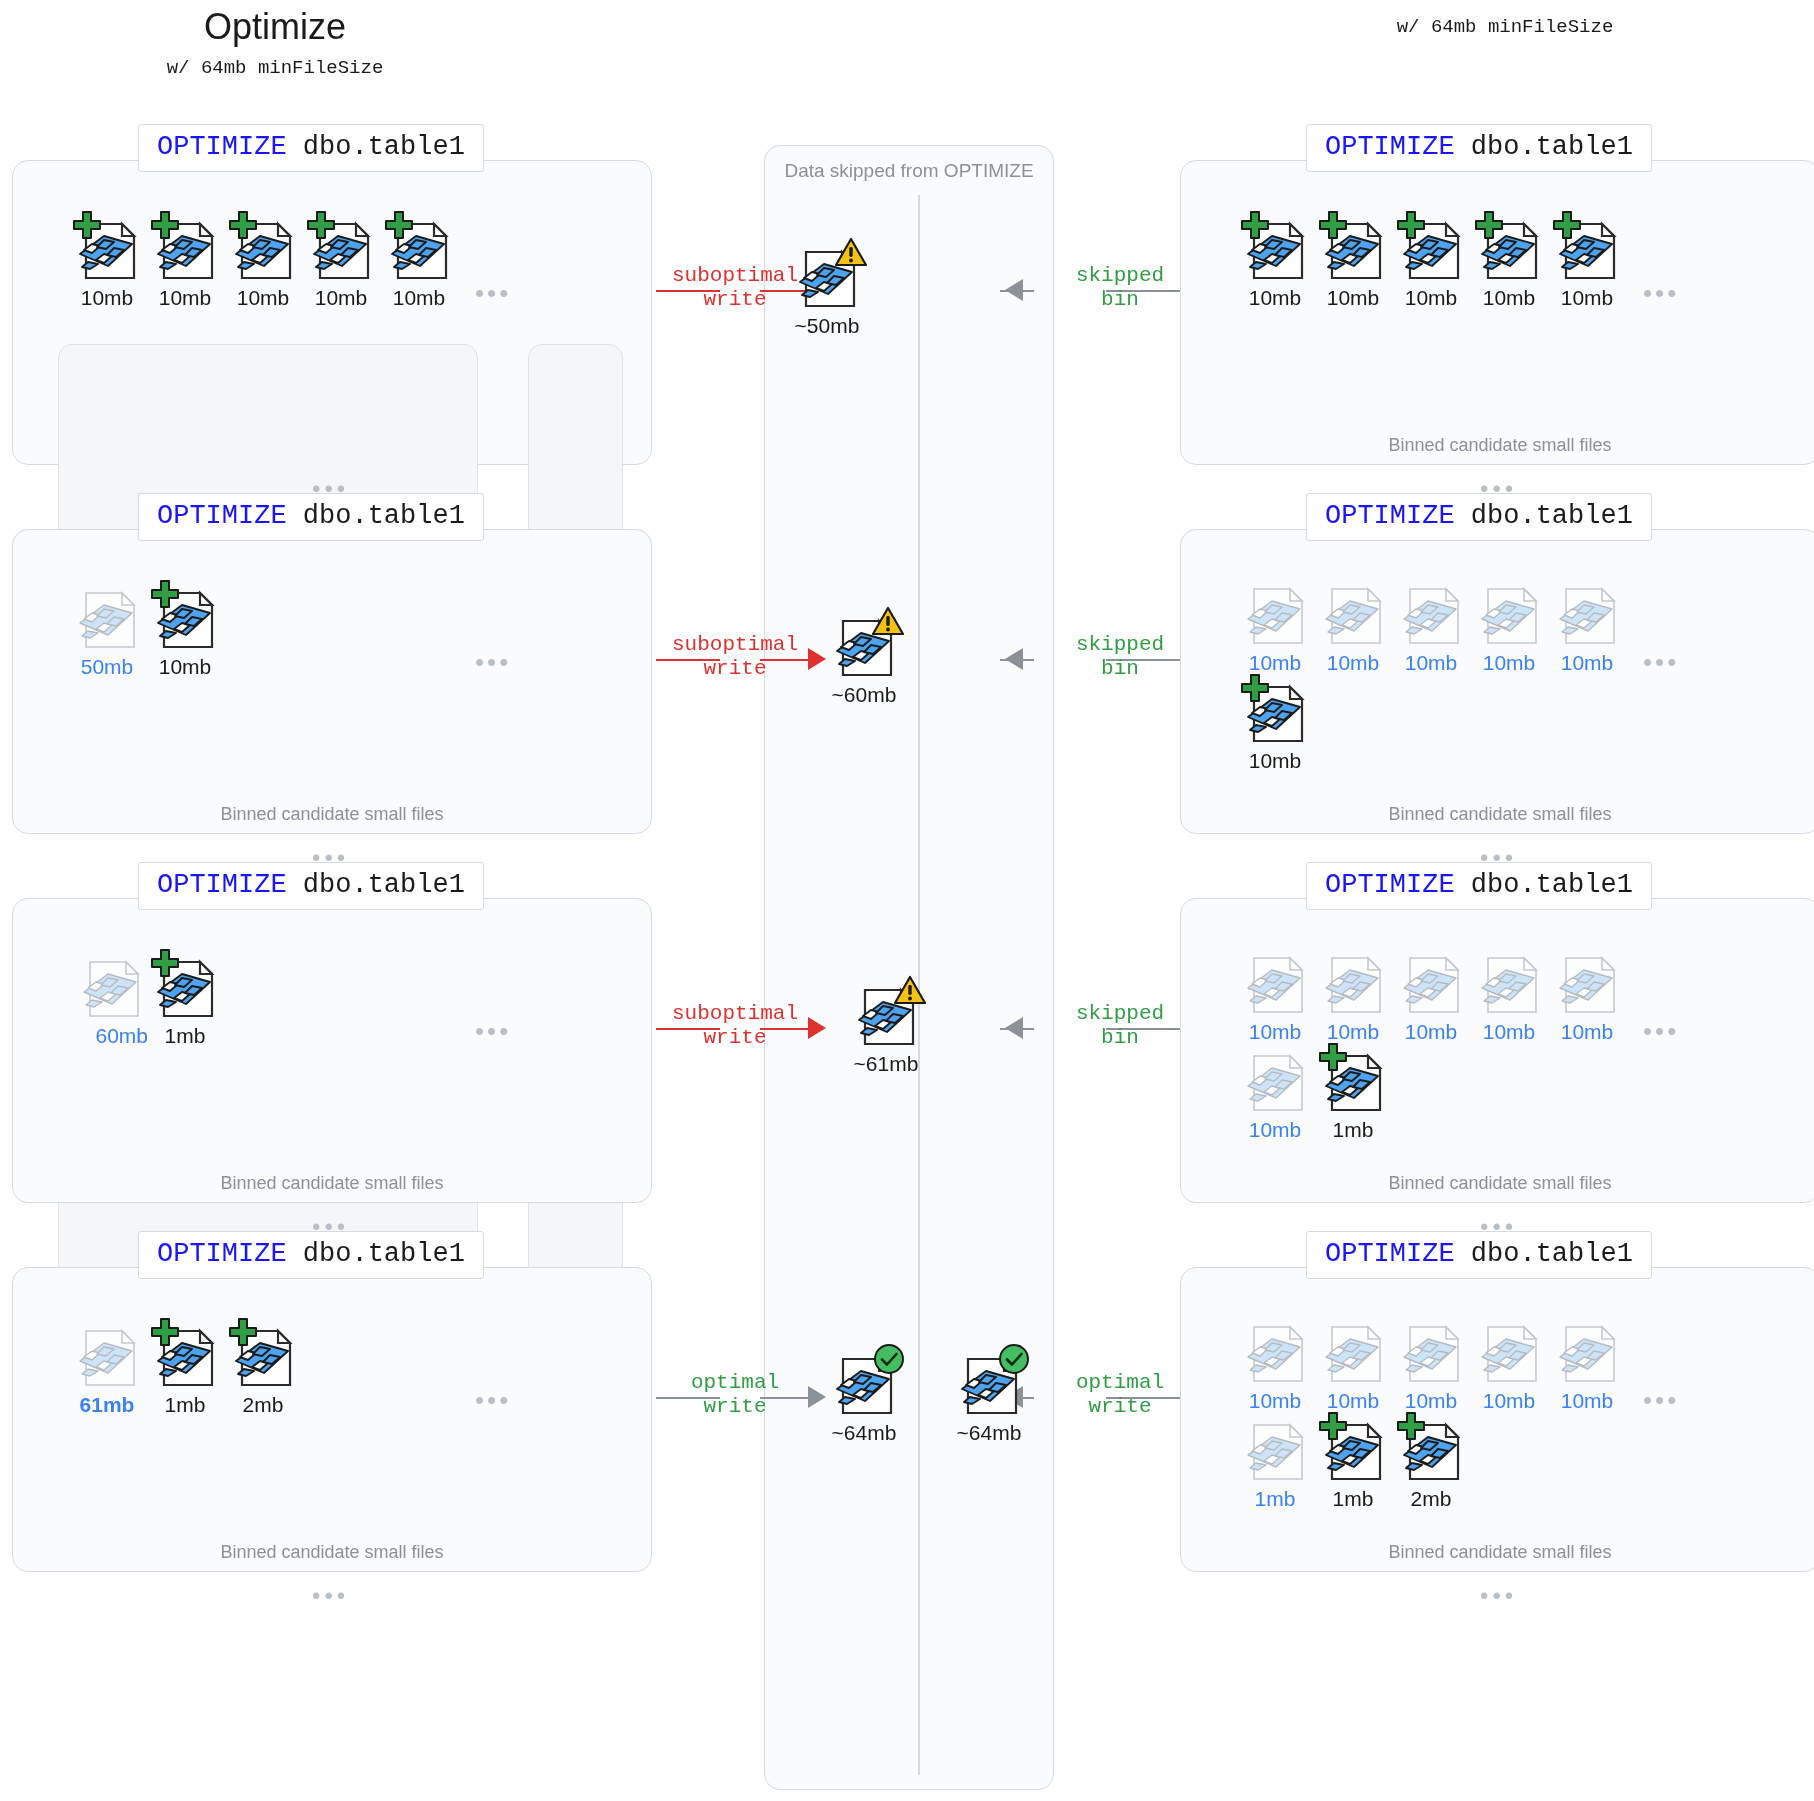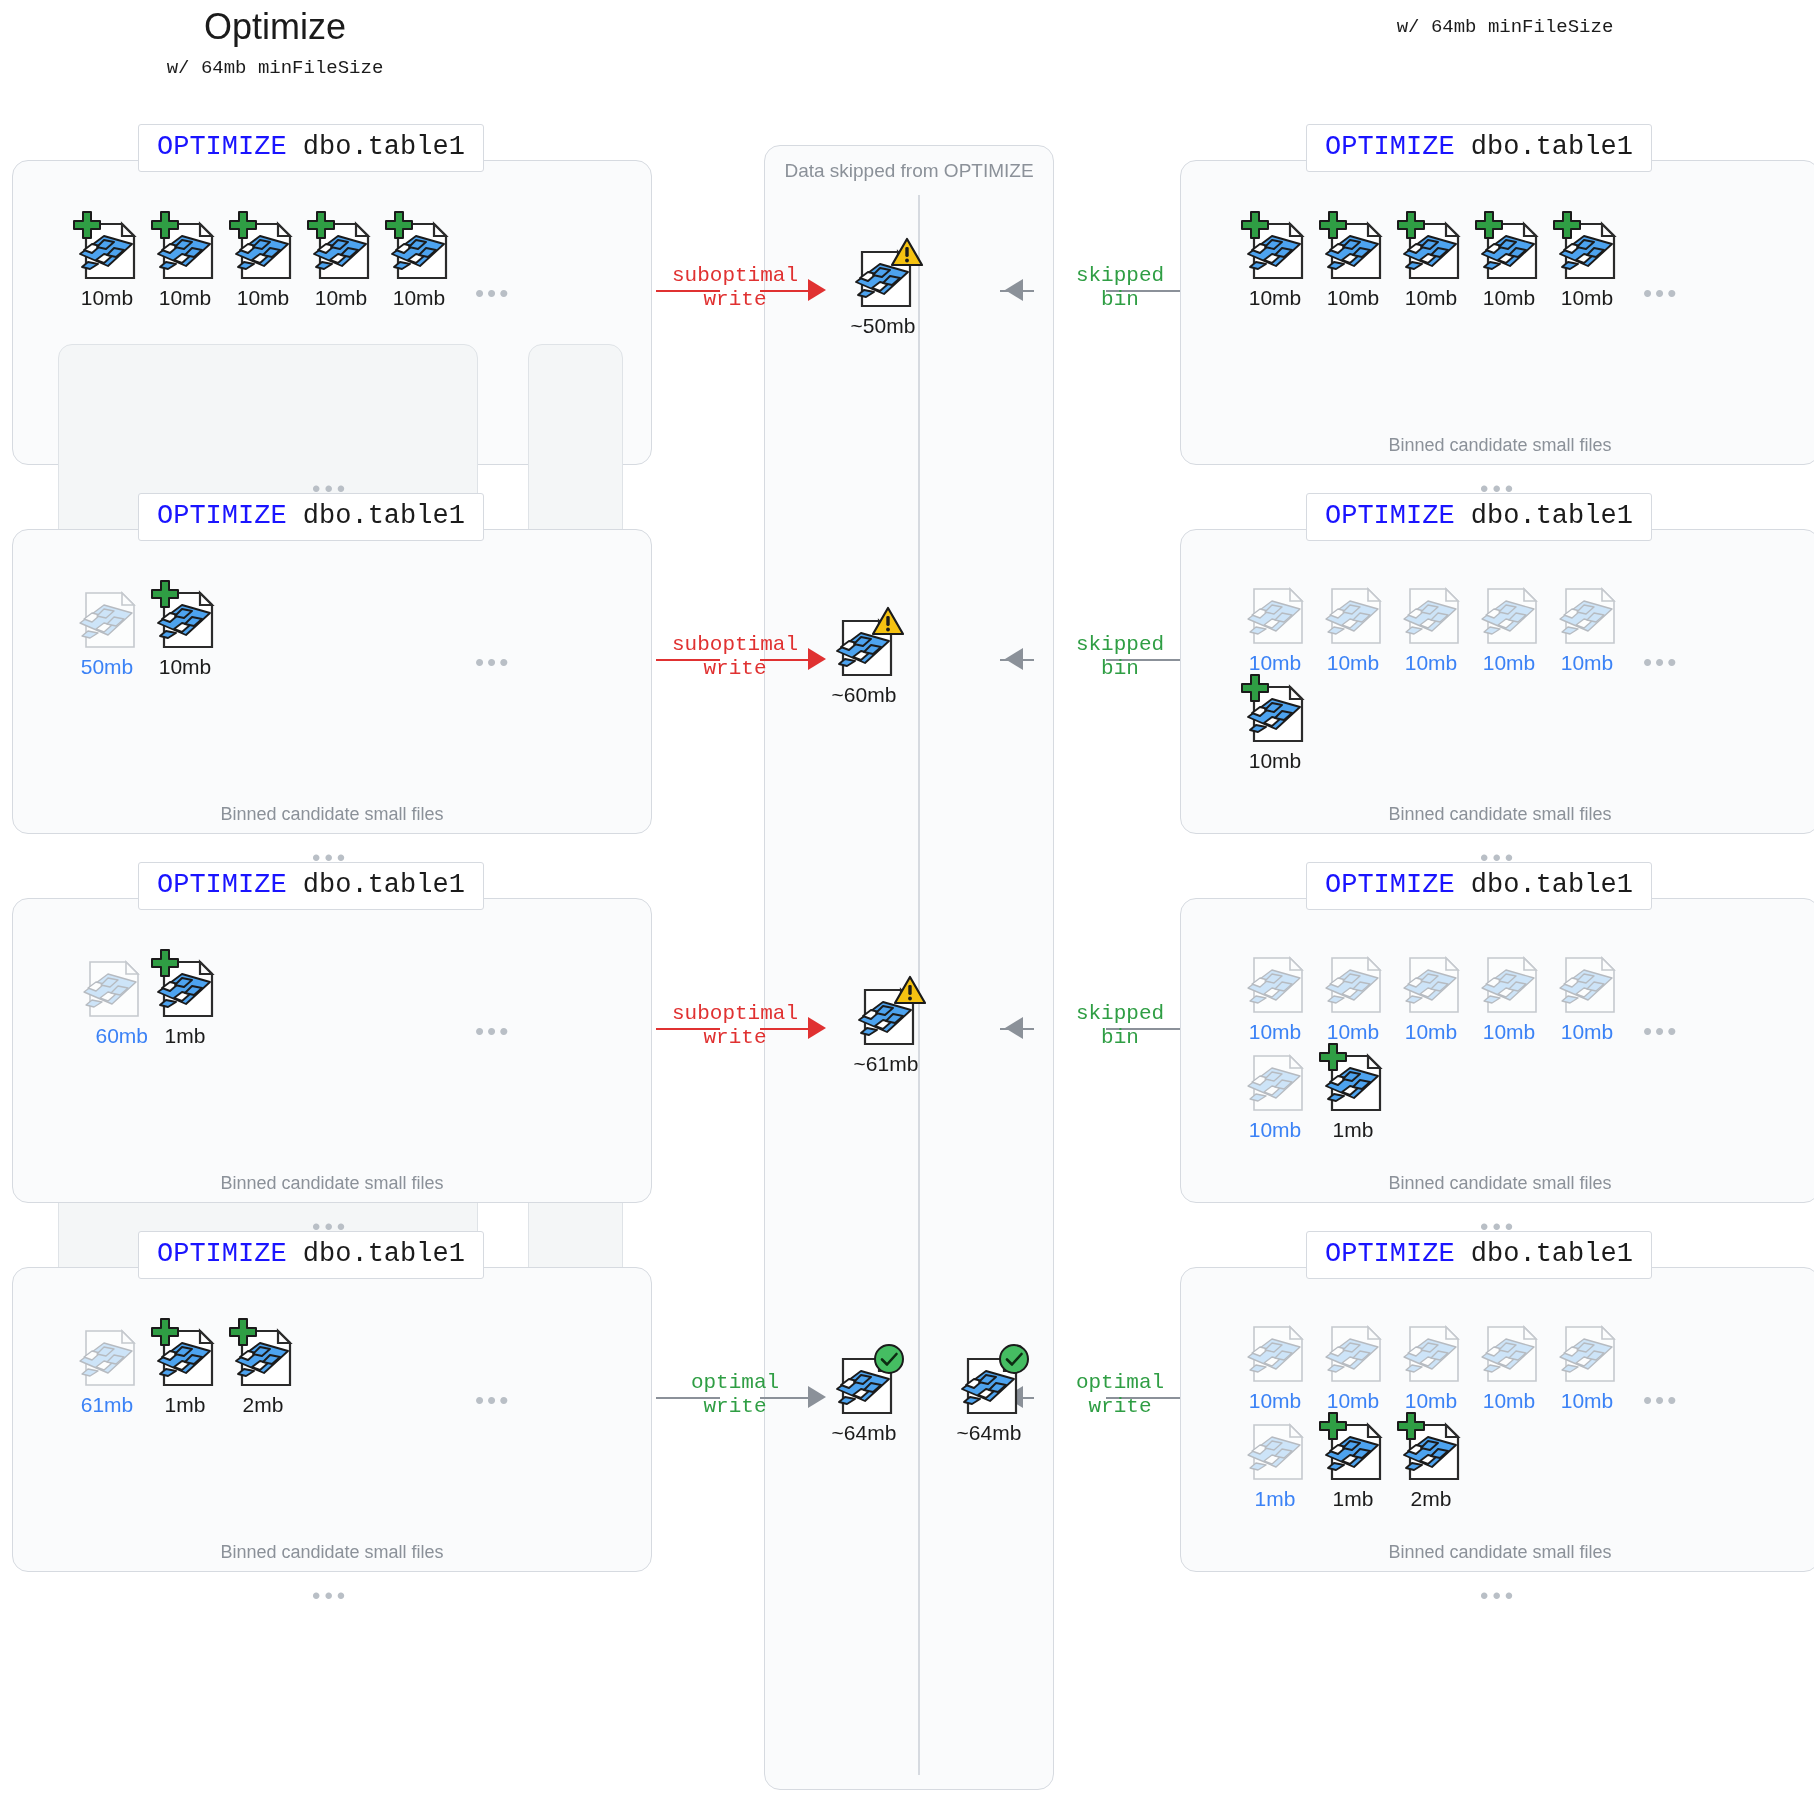--- a/index.html
+++ b/index.html
@@ -391,21 +391,21 @@
      </div>
      <div class="cap">10mb</div>
     </div>
     <div class="dots-v" style="left:312px; top:477px;">•••</div>
     <div class="dots-v" style="left:1480px; top:477px;">•••</div>
     <div class="edge-line" style="left:656px; top:290px; width:64px; background:#e03131;"></div>
     <div class="edge-label" style="left:640px; top:264px; width:190px; color:#e03131;">suboptimal
 write</div>
     <div class="edge-line" style="left:760px; top:290px; width:54px; background:#e03131;"></div>
     <div class="arrow-head arrow-right" style="left:808px; top:279px; border-left-color:#e03131;"></div>
-    <div class="file" style="left: 846px; top: 238px;">
+    <div class="file" style="left: 790px; top: 238px;">
       <div class="glyph">
        
   <svg viewBox="0 0 74 74" width="74" height="74" aria-hidden="true">
     <path d="M16 14 H52 L64 26 V68 H16 Z" fill="#ffffff" stroke="#2b2b2b" stroke-width="2.2"></path>
     <path d="M52 14 V26 H64 Z" fill="#ffffff" stroke="#2b2b2b" stroke-width="2.2"></path>
     <g stroke="#1b1b1b" stroke-width="1.87" stroke-linejoin="round">
       <path d="M10 44 L34 26 L62 34 L38 56 Z" fill="#4da3ef"></path>
       <path d="M14 40 L22 34 L30 36 L22 43 Z" fill="#ffffff"></path>
       <path d="M26 50 L34 44 L42 46 L34 53 Z" fill="#ffffff"></path>
       <path d="M34 30 L44 32 L36 39 L27 37 Z" fill="#4da3ef"></path>
@@ -851,21 +851,21 @@
     <div class="edge-line" style="left:1106px; top:1028px; width:74px; background:#8b9199;"></div>
     <div class="edge-label" style="left:1030px; top:1002px; width:180px; color:#2f9e44;">skipped
 bin</div>
     <div class="edge-line" style="left:1000px; top:1028px; width:34px; background:#8b9199;"></div>
     <div class="arrow-head arrow-left" style="left:1005px; top:1017px; border-right-color:#8b9199;"></div>
     <div class="opt-panel" style="left:12px; top:1267px; width:640px; height:305px;">
       <div class="binned-caption">Binned candidate small files</div>
     </div>
     <div class="opt-label" style="left:138px; top:1231px;"><span class="kw">OPTIMIZE</span><span class="tbl"> dbo.table1</span></div>
     <div class="dots" style="left:475px; top:1387px;">•••</div>
-    <div class="file faded" style="left: 70px; top: 1317px;">
+    <div class="file faded" style="left: 70px; top: 1317px; font-weight: bold;">
       <div class="glyph">
        
   <svg viewBox="0 0 74 74" width="74" height="74" aria-hidden="true">
     <path d="M16 14 H52 L64 26 V68 H16 Z" fill="#ffffff" stroke="#9aa1a9" stroke-width="1.6"></path>
     <path d="M52 14 V26 H64 Z" fill="#ffffff" stroke="#9aa1a9" stroke-width="1.6"></path>
     <g stroke="#808891" stroke-width="1.36" stroke-linejoin="round">
       <path d="M10 44 L34 26 L62 34 L38 56 Z" fill="#a9d2f5"></path>
       <path d="M14 40 L22 34 L30 36 L22 43 Z" fill="#ffffff"></path>
       <path d="M26 50 L34 44 L42 46 L34 53 Z" fill="#ffffff"></path>
       <path d="M34 30 L44 32 L36 39 L27 37 Z" fill="#a9d2f5"></path>

